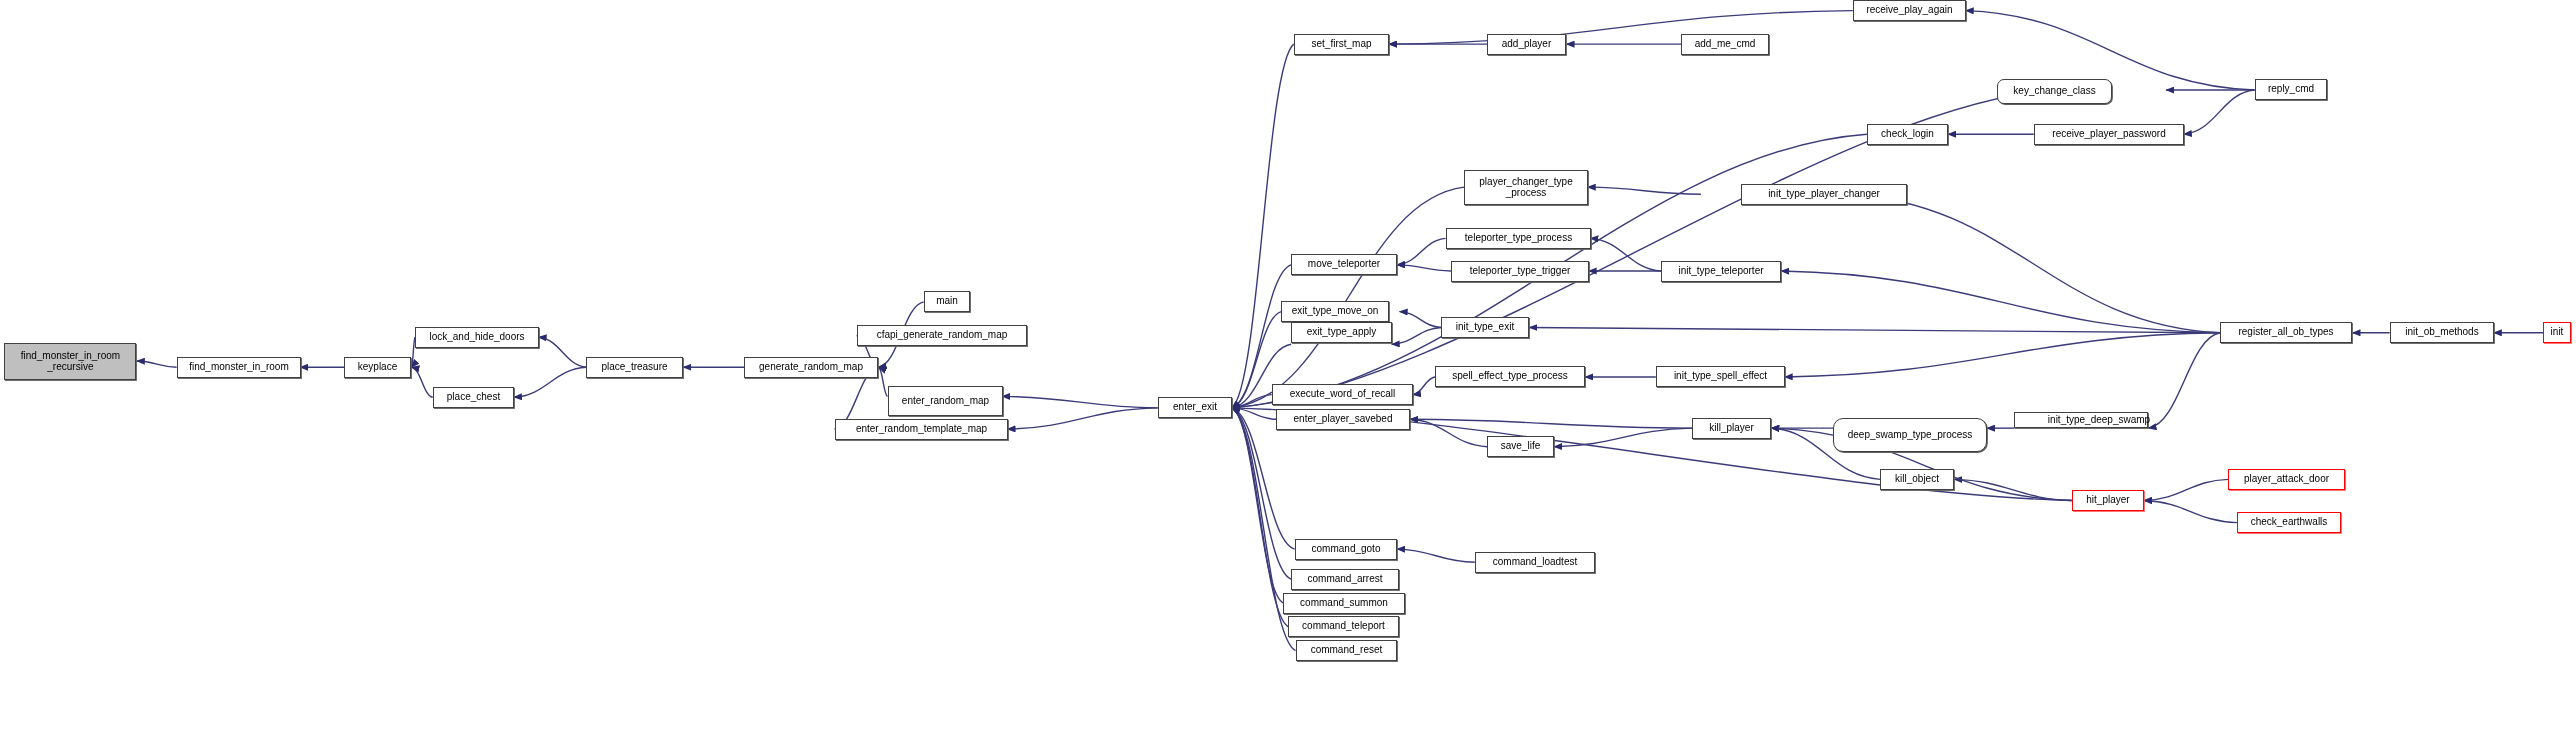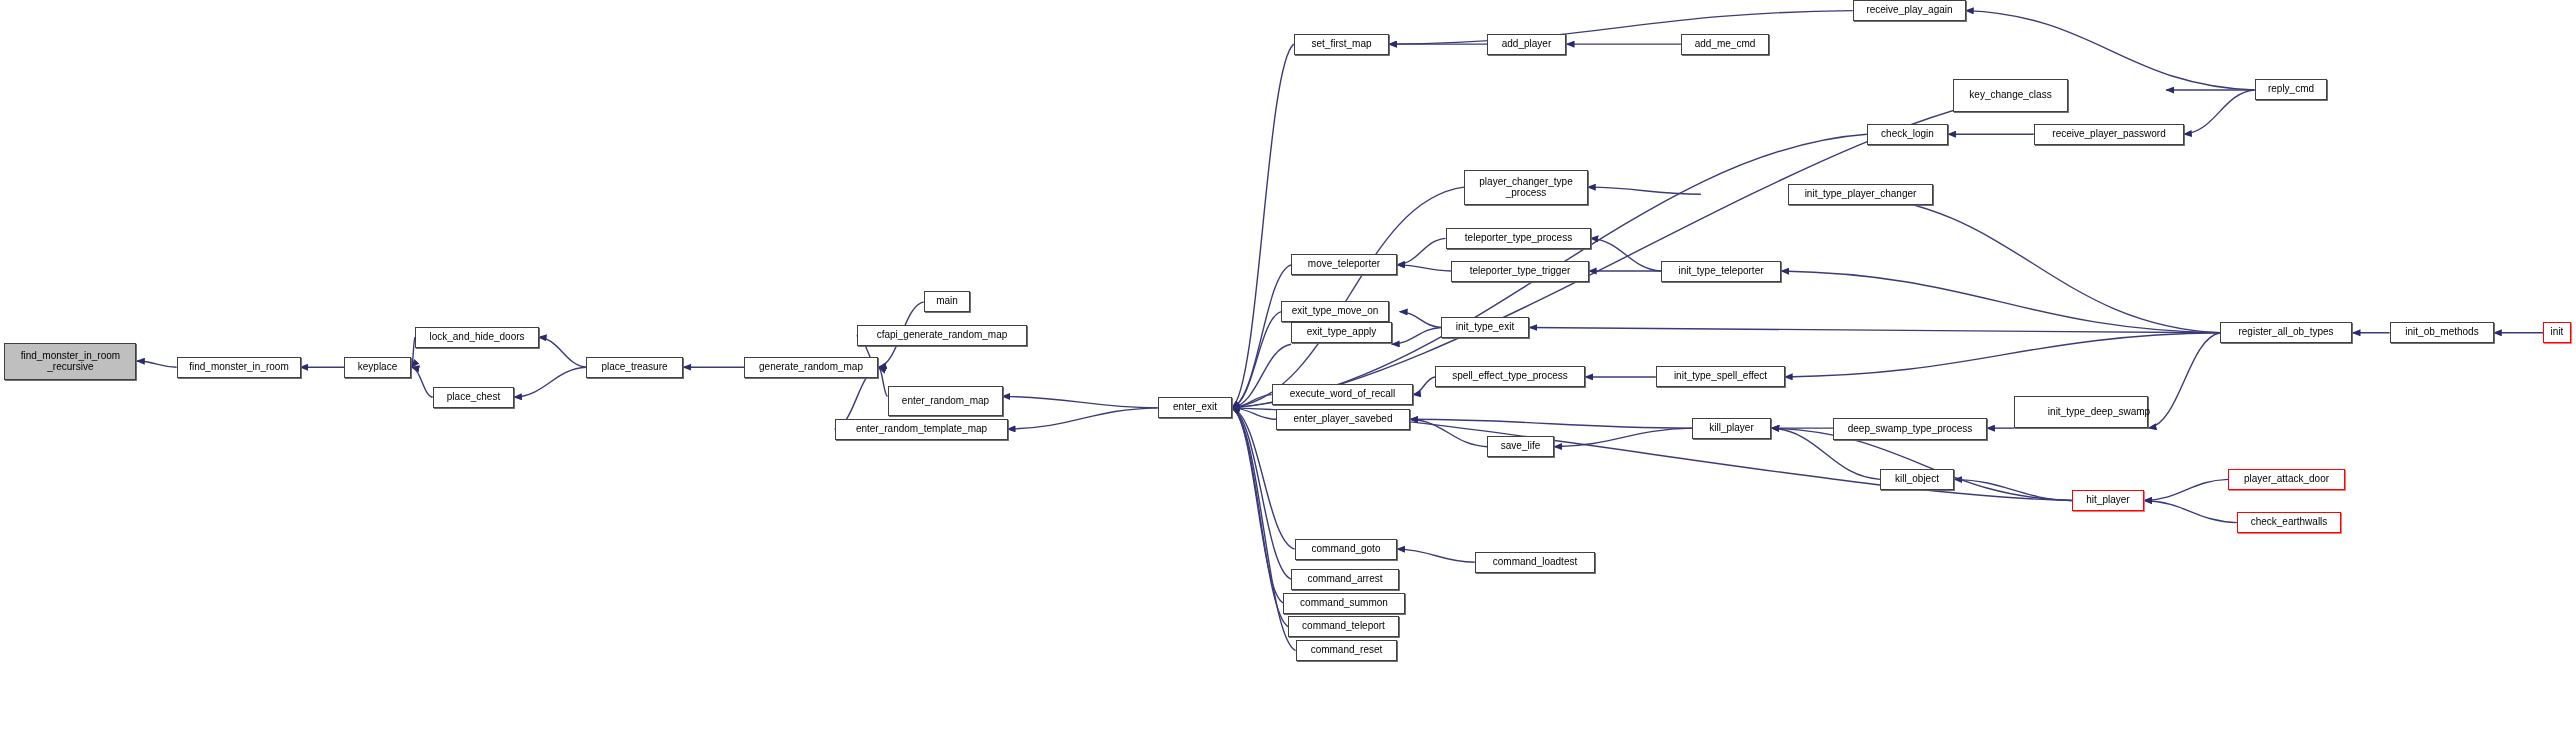--- a/index.html
+++ b/index.html
@@ -126,40 +126,40 @@
       <div class="node" style="left: 744px; top: 357px; width: 134px; height: 21px;"><span class="lbl">generate_random_map</span></div>
       <div class="node" style="left: 924px; top: 291px; width: 46px; height: 21px;"><span class="lbl">main</span></div>
       <div class="node" style="left: 857px; top: 325px; width: 170px; height: 21px;"><span class="lbl">cfapi_generate_random_map</span></div>
       <div class="node" style="left: 888px; top: 386px; width: 115px; height: 30px;"><span class="lbl">enter_random_map</span></div>
       <div class="node" style="left: 835px; top: 419px; width: 173px; height: 21px;"><span class="lbl">enter_random_template_map</span></div>
       <div class="node" style="left: 1158px; top: 397px; width: 74px; height: 21px;"><span class="lbl">enter_exit</span></div>
       <div class="node" style="left: 1294px; top: 34px; width: 95px; height: 21px;"><span class="lbl">set_first_map</span></div>
       <div class="node" style="left: 1487px; top: 34px; width: 79px; height: 21px;"><span class="lbl">add_player</span></div>
       <div class="node" style="left: 1681px; top: 34px; width: 88px; height: 21px;"><span class="lbl">add_me_cmd</span></div>
       <div class="node" style="left: 1853px; top: 0px; width: 113px; height: 21px;"><span class="lbl">receive_play_again</span></div>
-      <div class="node" style="left: 1953px; top: 79px; width: 115px; height: 33px;"><span class="lbl">key_change_class</span></div>
+      <div class="node" style="left: 1997px; top: 79px; width: 115px; height: 25px; border-radius: 7px;"><span class="lbl">key_change_class</span></div>
       <div class="node" style="left: 2255px; top: 79px; width: 72px; height: 21px;"><span class="lbl">reply_cmd</span></div>
       <div class="node" style="left: 1867px; top: 124px; width: 81px; height: 21px;"><span class="lbl">check_login</span></div>
       <div class="node" style="left: 2034px; top: 124px; width: 150px; height: 21px;"><span class="lbl">receive_player_password</span></div>
       <div class="node" style="left: 1464px; top: 170px; width: 124px; height: 35px;"><span class="lbl">player_changer_type
 _process</span></div>
-      <div class="node" style="left: 1788px; top: 184px; width: 145px; height: 21px;"><span class="lbl">init_type_player_changer</span></div>
+      <div class="node" style="left: 1741px; top: 184px; width: 166px; height: 21px;"><span class="lbl">init_type_player_changer</span></div>
       <div class="node" style="left: 1446px; top: 228px; width: 145px; height: 21px;"><span class="lbl">teleporter_type_process</span></div>
       <div class="node" style="left: 1291px; top: 254px; width: 106px; height: 21px;"><span class="lbl">move_teleporter</span></div>
       <div class="node" style="left: 1451px; top: 261px; width: 138px; height: 21px;"><span class="lbl">teleporter_type_trigger</span></div>
       <div class="node" style="left: 1661px; top: 261px; width: 120px; height: 21px;"><span class="lbl">init_type_teleporter</span></div>
       <div class="node" style="left: 1281px; top: 301px; width: 108px; height: 21px;"><span class="lbl">exit_type_move_on</span></div>
       <div class="node" style="left: 1441px; top: 317px; width: 88px; height: 21px;"><span class="lbl">init_type_exit</span></div>
       <div class="node" style="left: 1291px; top: 322px; width: 101px; height: 21px;"><span class="lbl">exit_type_apply</span></div>
       <div class="node" style="left: 1435px; top: 366px; width: 150px; height: 21px;"><span class="lbl">spell_effect_type_process</span></div>
       <div class="node" style="left: 1656px; top: 366px; width: 129px; height: 21px;"><span class="lbl">init_type_spell_effect</span></div>
       <div class="node" style="left: 1272px; top: 384px; width: 141px; height: 21px;"><span class="lbl">execute_word_of_recall</span></div>
       <div class="node" style="left: 1692px; top: 418px; width: 79px; height: 21px;"><span class="lbl">kill_player</span></div>
-      <div class="node" style="left: 1833px; top: 418px; width: 154px; height: 22px;"><span class="lbl">deep_swamp_type_process</span></div>
-      <div class="node" style="left: 2014px; top: 396px; width: 134px; height: 32px; padding-left: 36px;"><span class="lbl">init_type_deep_swamp</span></div>
+      <div class="node" style="left: 1833px; top: 418px; width: 154px; height: 34px; border-radius: 10px;"><span class="lbl">deep_swamp_type_process</span></div>
+      <div class="node" style="left: 2014px; top: 412px; width: 134px; height: 16px; padding-left: 36px;"><span class="lbl">init_type_deep_swamp</span></div>
       <div class="node" style="left: 1276px; top: 409px; width: 134px; height: 21px;"><span class="lbl">enter_player_savebed</span></div>
       <div class="node" style="left: 1487px; top: 436px; width: 67px; height: 21px;"><span class="lbl">save_life</span></div>
       <div class="node" style="left: 1880px; top: 469px; width: 74px; height: 21px;"><span class="lbl">kill_object</span></div>
       <div class="node red" style="left: 2072px; top: 490px; width: 72px; height: 21px;"><span class="lbl">hit_player</span></div>
       <div class="node red" style="left: 2228px; top: 469px; width: 117px; height: 21px;"><span class="lbl">player_attack_door</span></div>
       <div class="node red" style="left: 2237px; top: 512px; width: 104px; height: 21px;"><span class="lbl">check_earthwalls</span></div>
       <div class="node" style="left: 2220px; top: 322px; width: 132px; height: 21px;"><span class="lbl">register_all_ob_types</span></div>
       <div class="node" style="left: 2390px; top: 322px; width: 104px; height: 21px;"><span class="lbl">init_ob_methods</span></div>
       <div class="node red" style="left: 2543px; top: 322px; width: 28px; height: 21px;"><span class="lbl">init</span></div>
       <div class="node" style="left: 1295px; top: 539px; width: 102px; height: 21px;"><span class="lbl">command_goto</span></div>

